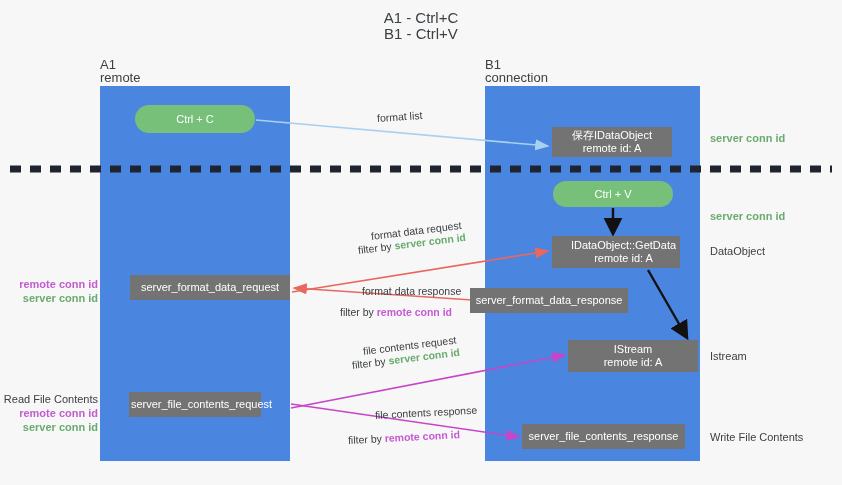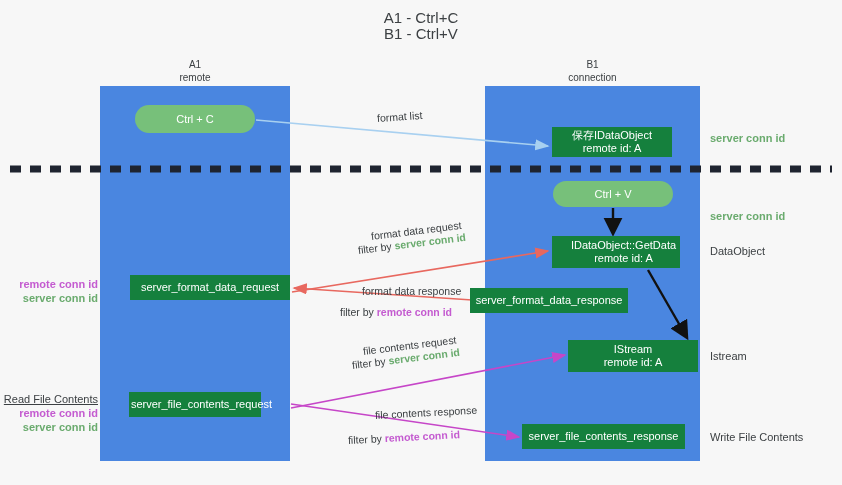--- a/index.html
+++ b/index.html
@@ -28,23 +28,22 @@
     width: 842px;
     text-align: center;
     color: #3c4043;
     font-size: 15px;
     line-height: 16px;
     white-space: pre-line;
   }
 
   
   .col-header {
-    text-align: center;
-    color: #3c4043;
-    font-size: 10px;
+    color: #3c4043;
+    font-size: 13px;
     line-height: 13px;
     white-space: pre-line;
   }
   #header-a1 { left: 100px; top: 58px; width: 190px; }
   #header-b1 { left: 485px; top: 58px; width: 215px; }
 
   
   .lane {
     background: #4a86e0;
     top: 86px;
@@ -59,21 +58,21 @@
     font-size: 11px;
     line-height: 13px;
     display: flex;
     align-items: center;
     justify-content: center;
     text-align: center;
     white-space: pre-line;
     box-sizing: border-box;
   }
   .box.green { background: #77c07a; border-radius: 14px; }
-  .box.orange { background: #15803d; text-align: center; }
+  .box.orange { background: #737373; text-align: center; }
 
   #box-ctrl-c  { left: 135px; top: 105px; width: 120px; height: 28px; }
   #box-save-do { left: 552px; top: 127px; width: 120px; height: 30px; }
   #box-ctrl-v  { left: 553px; top: 181px; width: 120px; height: 26px; }
   #box-getdata { left: 552px; top: 236px; width: 128px; height: 32px; padding-left: 15px; }
   #box-sfdreq  { left: 130px; top: 275px; width: 160px; height: 25px; }
   #box-sfdresp { left: 470px; top: 288px; width: 158px; height: 25px; }
   #box-istream { left: 568px; top: 340px; width: 130px; height: 32px; }
   #box-sfcreq  { left: 129px; top: 392px; width: 132px; height: 25px; padding-left: 13px; }
   #box-sfcresp { left: 522px; top: 424px; width: 163px; height: 25px; }
@@ -100,21 +99,21 @@
     width: 90px;
     text-align: right;
     font-size: 11px; line-height: 14px;
   }
   #lbl-left-2 {
     left: 2px; top: 392px;
     width: 96px;
     text-align: right;
     font-size: 11px; line-height: 14px;
   }
-  #lbl-left-2 .plain { color: #3c4043; font-weight: normal; text-decoration: underline; }
+  #lbl-left-2 .plain { color: #3c4043; font-weight: normal; }
 
   
   .arrow-label {
     font-size: 10.5px;
     line-height: 14px;
     color: #3c4043;
     white-space: nowrap;
     transform-origin: left center;
   }
 

